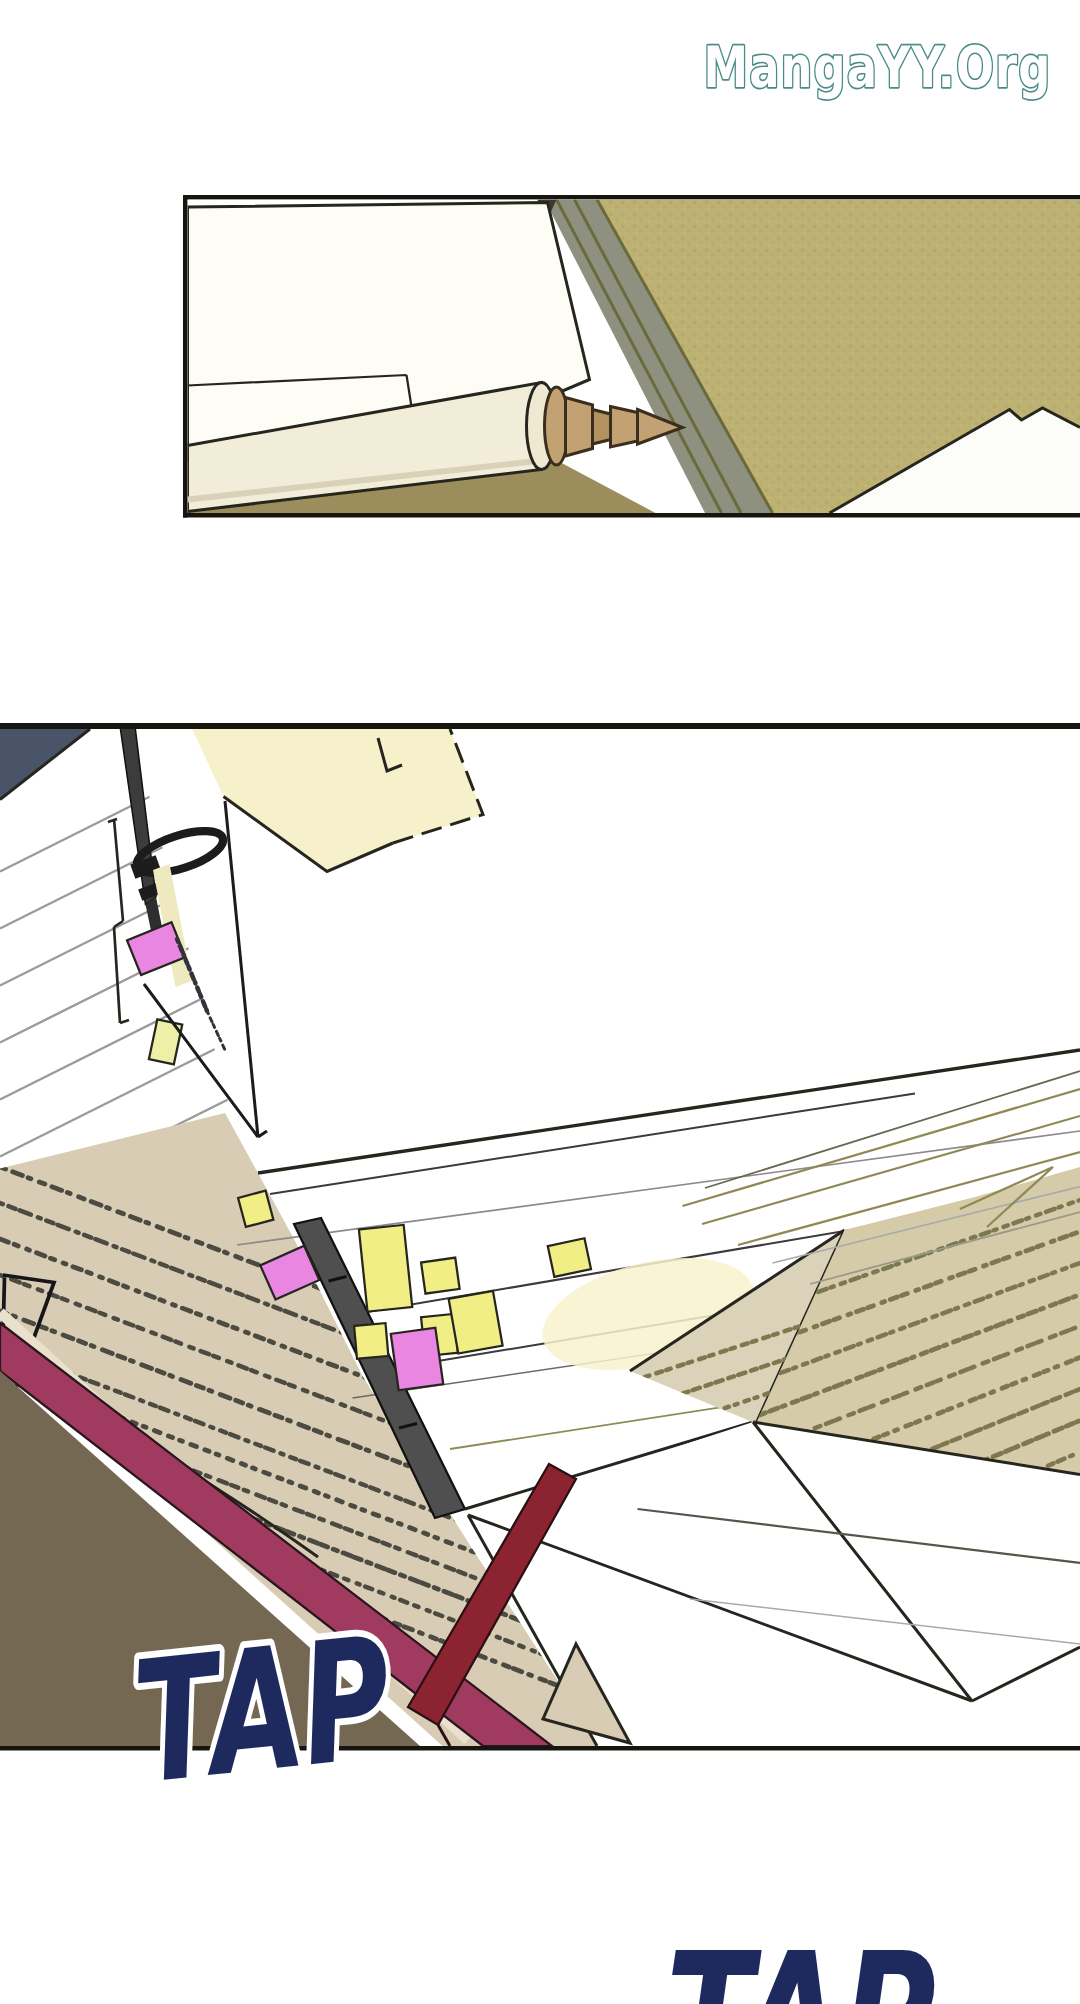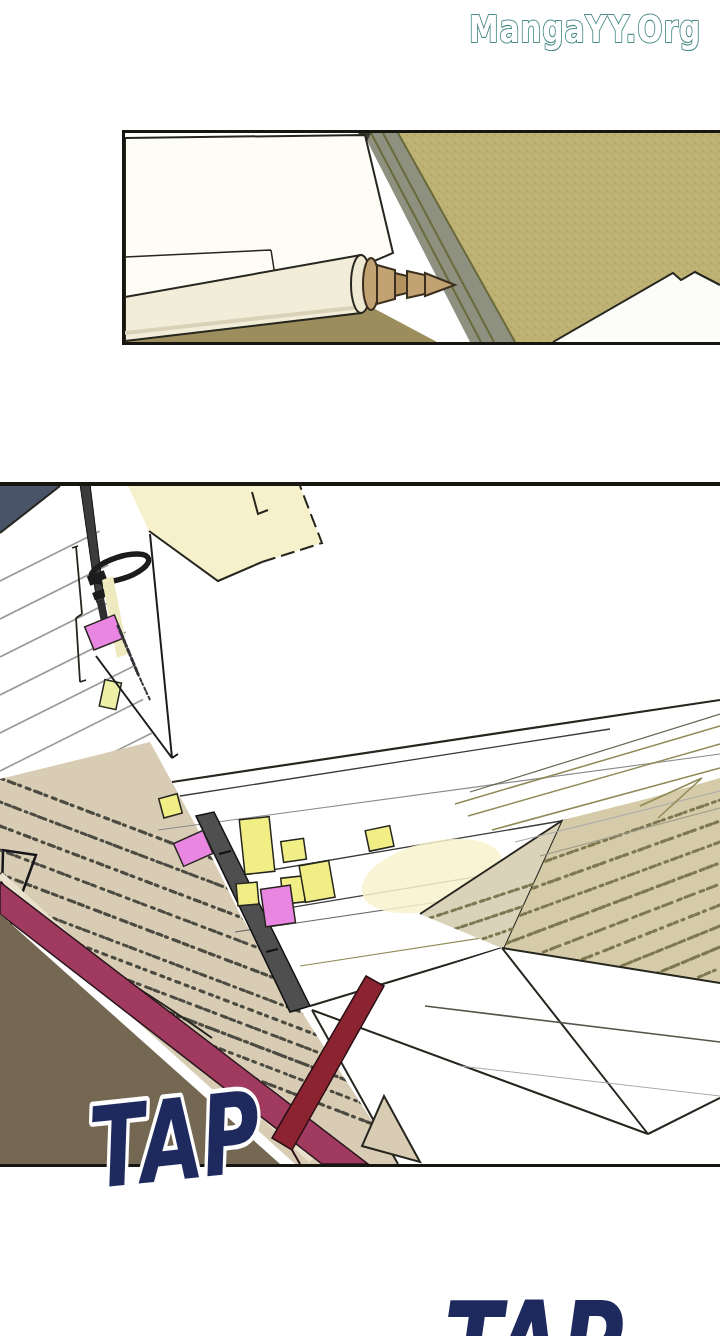--- a/index.html
+++ b/index.html
@@ -10,21 +10,21 @@
   .sfx{position:absolute;pointer-events:none;}
   svg{display:block;}
   text.sfx-text{font-family:"DejaVu Sans",sans-serif;font-weight:bold;font-style:italic;paint-order:stroke;stroke-linejoin:round;stroke-linecap:round;}
   text.logo-text{font-family:"DejaVu Sans",sans-serif;font-weight:bold;paint-order:stroke;stroke-linejoin:round;}
 </style>
 </head>
 <body>
 
 <div class="page">
 
-  <div class="sfx" style="left:452px;top:2px;width:266px;height:56px;">
+  <div class="sfx" style="left:452px;top:18px;width:266px;height:56px;">
     <svg width="266" height="56" viewBox="0 0 266 56">
       <text class="logo-text" x="133" y="40" text-anchor="middle" font-size="38" letter-spacing="1" textLength="232" lengthAdjust="spacingAndGlyphs" fill="#ffffff" stroke="#4a8c87" stroke-width="2.2">MangaYY.Org</text>
     </svg>
   </div>
 
   <div id="panel1" class="panel">
     <svg width="595" height="209" viewBox="0 0 595 209">
       <defs>
         <pattern id="matdots" width="8" height="8" patternUnits="userSpaceOnUse">
           <circle cx="2" cy="2" r="1.1" fill="#a89c5c" opacity="0.55"></circle>

